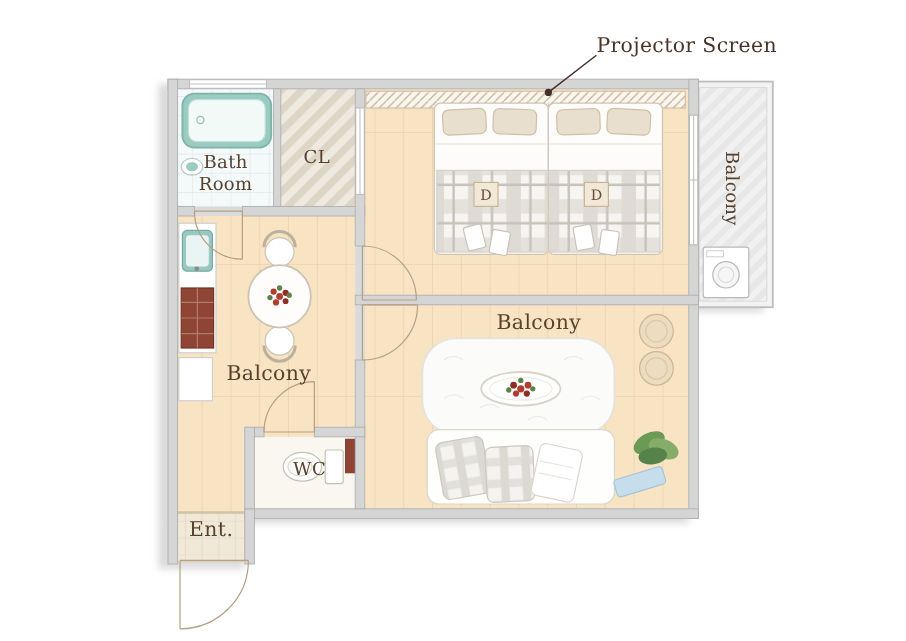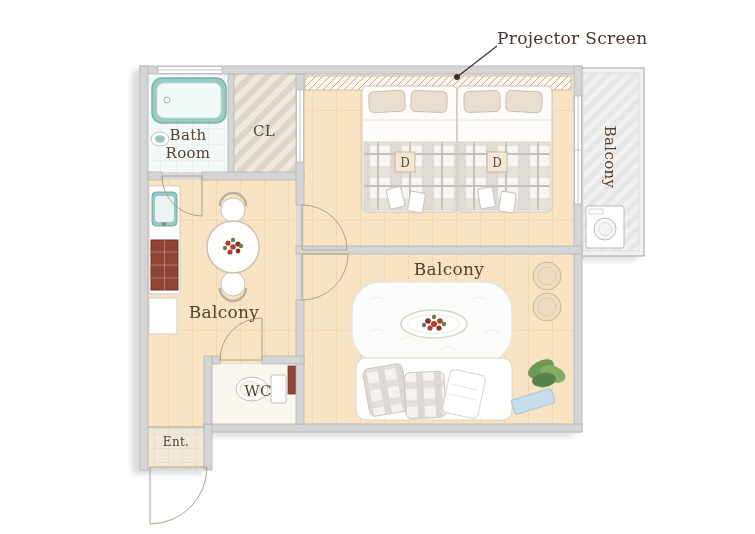--- a/index.html
+++ b/index.html
@@ -3,21 +3,21 @@
 <meta charset="utf-8">
 <style>
   html,body { margin:0; padding:0; background:#ffffff; }
   .stage { position:relative; width:755px; height:534px; background:#ffffff; overflow:hidden;
            font-family:"DejaVu Serif", serif; }
   .stage svg { position:absolute; left:0; top:0; }
   .lbl { position:absolute; transform:translate(-50%,-50%); color:#56402e;
          font-family:"DejaVu Serif", serif; letter-spacing:0.3px; white-space:nowrap; }
   .lbl-sm { font-size:15px; }
   .lbl-md { font-size:17px; }
-  .lbl-xs { font-size:12px; }
+  .lbl-xs { font-size:17px; }
   .lbl-annot { font-size:17px; color:#4a342a; }
   .lbl-vert { transform:translate(-50%,-50%) rotate(90deg); }
   .lbl-center { text-align:center; line-height:1.2; }
 </style>
 </head>
 <body>
 
 <div class="stage">
 <svg width="755" height="534" viewBox="0 0 755 534">
   <defs>

